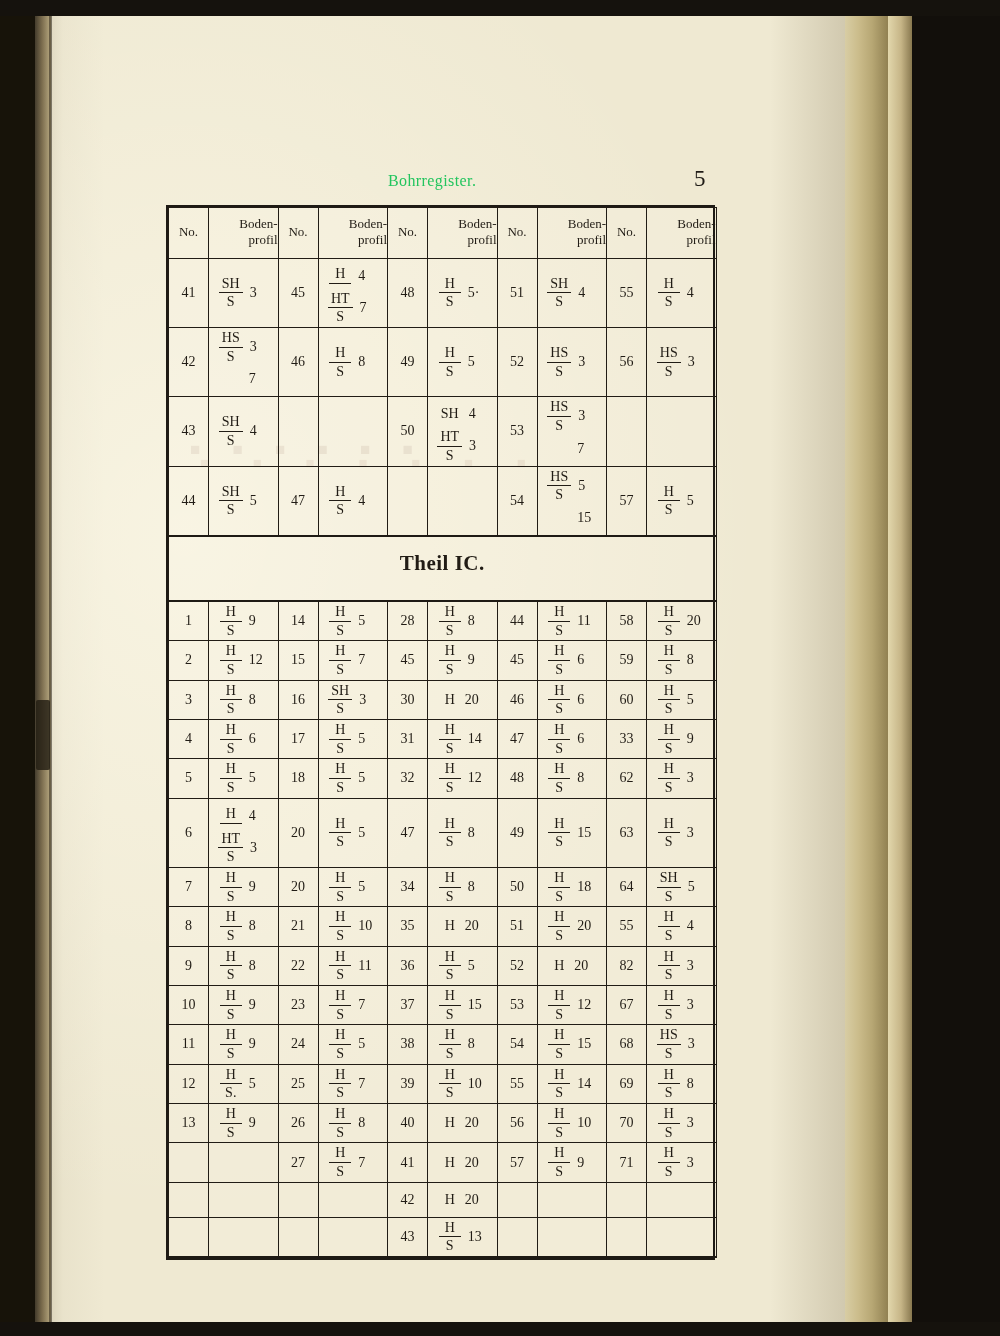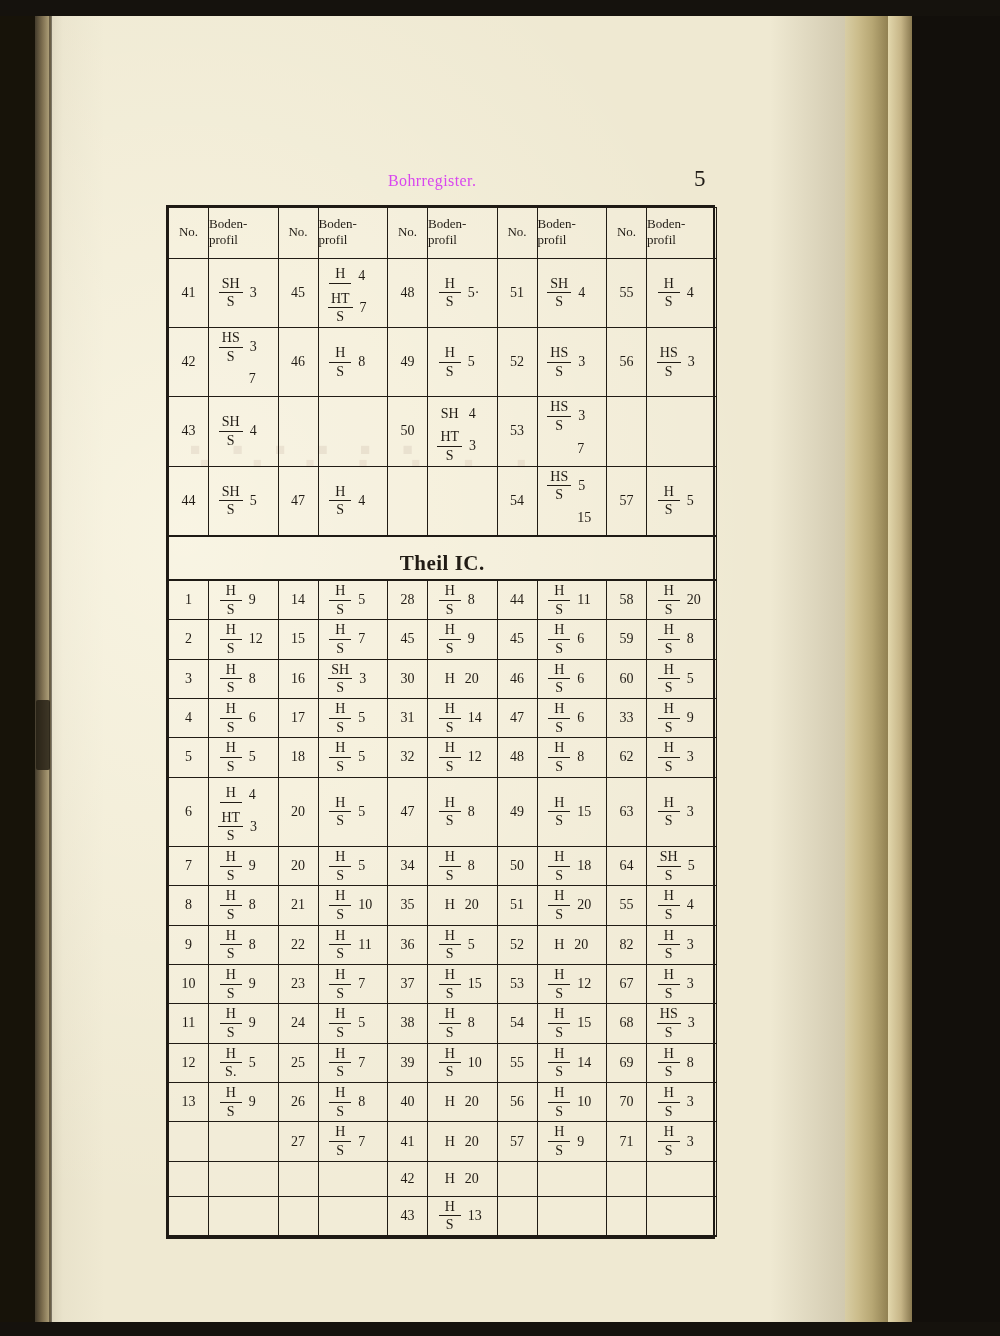--- a/index.html
+++ b/index.html
@@ -43,41 +43,41 @@
     background:#120f0b;
   }
   .dark-top{position:absolute;left:0;top:0;width:1000px;height:16px;background:#15120d;}
   .dark-bottom{position:absolute;left:0;bottom:0;width:1000px;height:14px;background:#15120d;}
   .left-strip{position:absolute;left:0;top:0;width:36px;height:1336px;background:#171309;}
   .clamp{position:absolute;left:36px;top:700px;width:14px;height:70px;background:#211b12;opacity:.8;border-radius:2px;}
 
   
   .hdr-title{
     position:absolute;left:388px;top:172px;
-    font-size:16px;letter-spacing:.4px;color:#d946ef;
+    font-size:16px;letter-spacing:.4px;color:#22c55e;
   }
   .folio{
     position:absolute;left:694px;top:166px;
     font-size:23px;color:#1f1b16;
   }
 
   
   .tbl{
     position:absolute;left:166px;top:205px;width:549px;
     border:2.5px solid #1e1a14;
     background:rgba(255,252,238,0.18);
     box-sizing:border-box;
   }
   table{border-collapse:collapse;width:100%;table-layout:fixed;}
   td,th{border:1px solid #211c15;padding:0;color:#211c15;}
   .cw-no{width:40px;}
   .cw-bp{width:69.5px;}
 
   thead th{
-    font-size:13px;font-weight:normal;text-align:left;
+    font-size:13px;font-weight:normal;text-align:right;
     padding:8px 0 9px 0;line-height:1.25;
   }
   thead th.no{font-size:13px;}
   .hdr-two{display:block;}
 
   .cell{
     height:100%;
     text-align:center;
     font-size:14px;
     vertical-align:middle;
@@ -91,21 +91,21 @@
   .frac .den{display:block;padding-top:1px;}
   .prof{
     display:flex;align-items:center;justify-content:center;gap:7px;
     min-height:30px;
   }
   .val{font-size:14px;min-width:18px;text-align:left;}
   .plain{display:inline-block;padding:0 3px;}
 
   .section-title td{
     text-align:center;font-size:21px;font-weight:bold;
-    padding:14px 0 3px 0;letter-spacing:.5px;
+    padding:14px 0 24px 0;letter-spacing:.5px;
   }
   .thick-top td{border-top:2.5px solid #1e1a14;}
   .thick-bot td{border-bottom:2.5px solid #1e1a14;}
 
   
   .ghost{
     position:absolute;left:190px;top:440px;width:470px;height:40px;
     opacity:.10;color:#6b3b2b;font-size:17px;letter-spacing:14px;
     pointer-events:none;
   }

